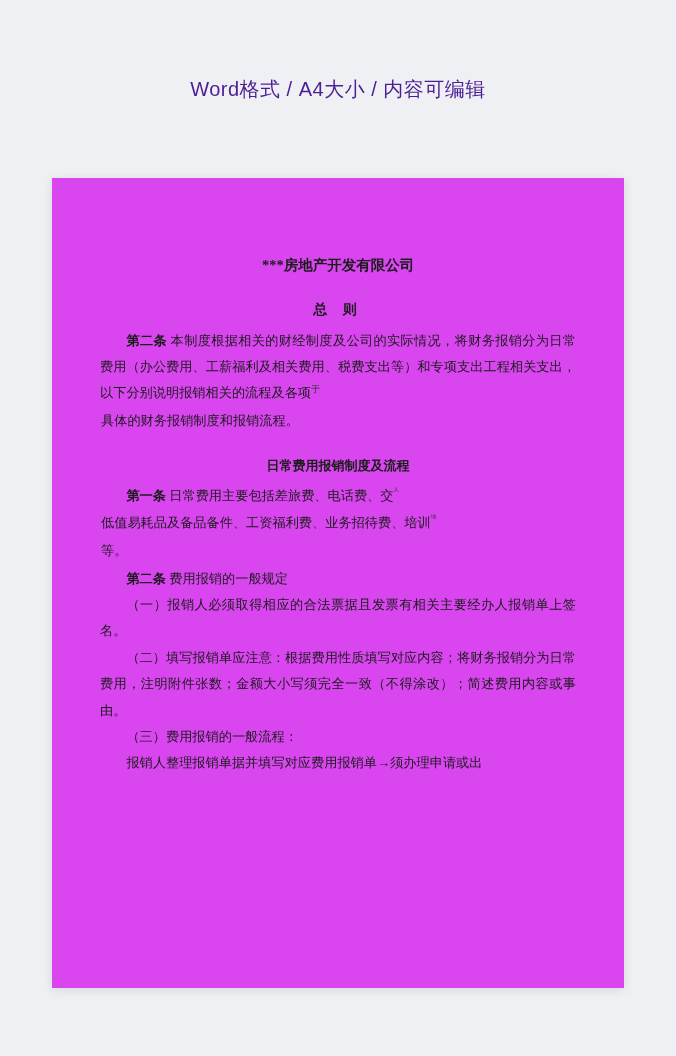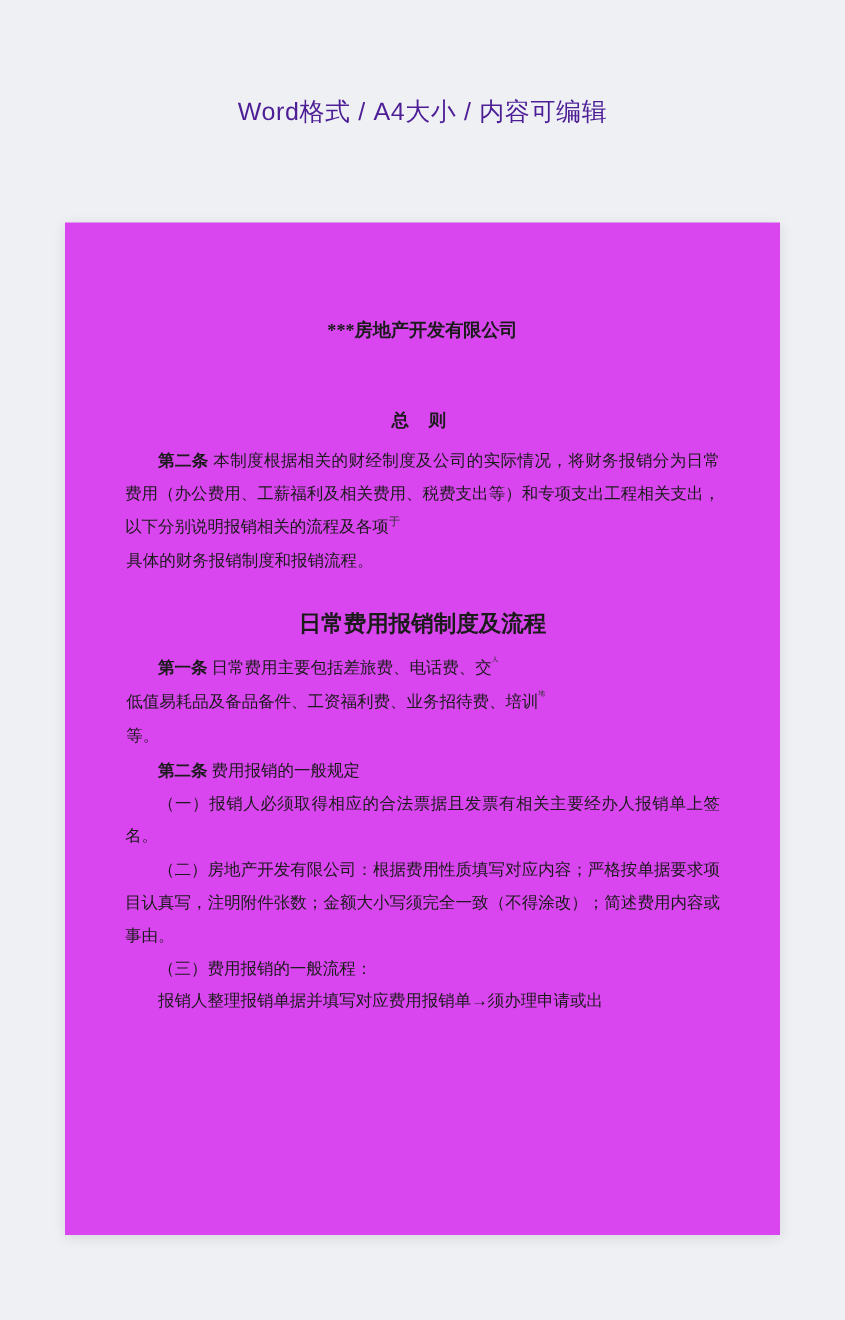--- a/index.html
+++ b/index.html
@@ -62,27 +62,27 @@
   .doc-h1 {
     text-align: center;
     font-weight: bold;
     font-size: 14.5px;
     line-height: 1.9;
   }
   .section-head {
     text-align: center;
     font-weight: bold;
     font-size: 14px;
-    margin-top: 44px;
+    margin-top: 16px;
     letter-spacing: 6px;
   }
   .section-head-2 {
     text-align: center;
     font-weight: bold;
-    font-size: 18px;
+    font-size: 13px;
     margin-top: 18px;
     letter-spacing: 0px;
   }
   .para {
     text-indent: 2em;
     margin: 0;
     text-align: justify;
   }
   .para-tight {
     text-indent: 0;
@@ -134,21 +134,21 @@
         <p class="para-tight">
           <span>低值易耗品及备品备件、工资福利费、业务招待费、培训</span><span class="sup-mark">㆞</span>
         </p>
         <p class="para-tight">等。</p>
 
         <p class="para">
           <span class="bold-run">第二条</span><span> 费用报销的一般规定</span>
         </p>
 
         <p class="para">（一）报销人必须取得相应的合法票据且发票有相关主要经办人报销单上签名。</p>
-        <p class="para">（二）房地产开发有限公司：根据费用性质填写对应内容；严格按单据要求项目认真写，注明附件张数；金额大小写须完全一致（不得涂改）；简述费用内容或事由。</p>
+        <p class="para">（二）填写报销单应注意：根据费用性质填写对应内容；将财务报销分为日常费用，注明附件张数；金额大小写须完全一致（不得涂改）；简述费用内容或事由。</p>
         <p class="para">（三）费用报销的一般流程：</p>
 
         <p class="para">报销人整理报销单据并填写对应费用报销单→须办理申请或出</p>
 
       </div>
     </div>
   </div>
 
 </div>
 

